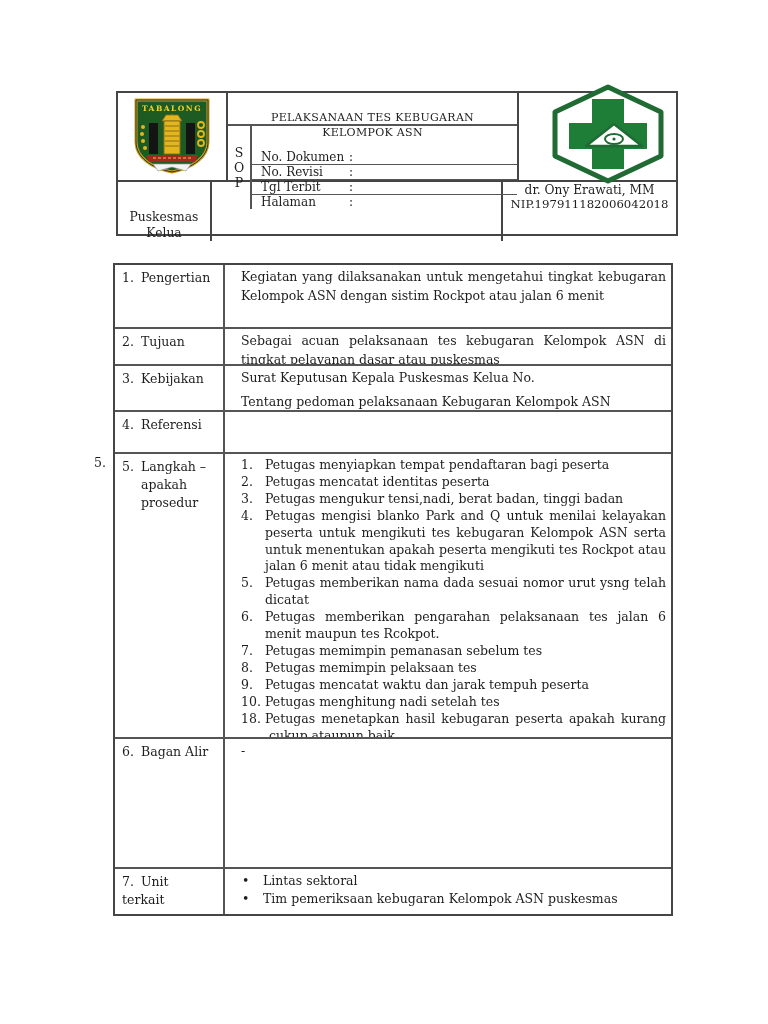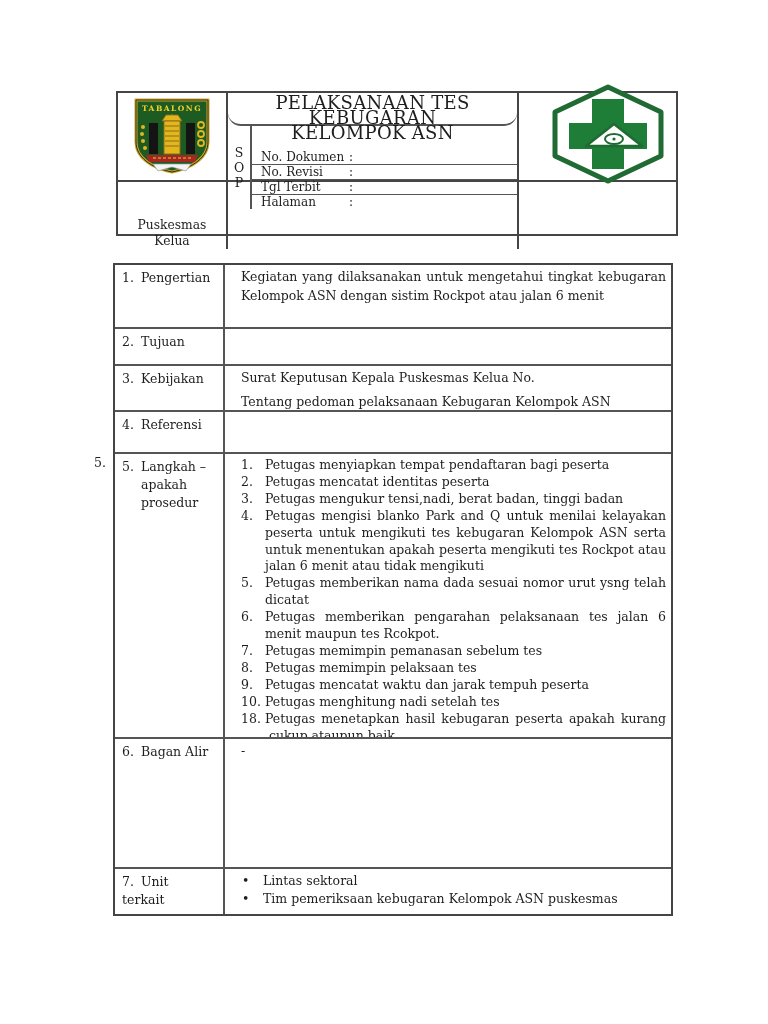--- a/index.html
+++ b/index.html
@@ -19,35 +19,35 @@
     border:2px solid var(--line);box-sizing:border-box;display:flex;flex-direction:column;
   }
   .hdr-row1{display:flex;height:89px;border-bottom:2px solid var(--line);box-sizing:border-box;}
   .hdr-row2{display:flex;flex:1;}
   .cell{box-sizing:border-box;}
   .logo-cell{width:110px;border-right:2px solid var(--line);display:flex;justify-content:center;text-align:center;}
   .logo-cell svg{margin-top:5px;}
   .hdr-center{width:291px;border-right:2px solid var(--line);display:flex;flex-direction:column;}
   .hdr-title{
     height:33px;border-bottom:2px solid var(--line-soft);box-sizing:border-box;
-    text-align:center;font-size:18px;line-height:15px;padding-top:2px;letter-spacing:.3px;border-radius:13px;
+    text-align:center;font-size:11px;line-height:15px;padding-top:17px;letter-spacing:.3px;
   }
   .hdr-fields-area{flex:1;display:flex;}
   .sop-col{
     width:24px;border-right:2px solid var(--line-soft);box-sizing:border-box;
     display:flex;flex-direction:column;justify-content:center;align-items:center;
     font-size:12.5px;line-height:15px;
   }
   .fields{flex:1;display:flex;flex-direction:column;margin-top:24px;}
   .f-row{flex:1;position:relative;display:flex;align-items:center;border-bottom:1.5px solid var(--line-soft);box-sizing:border-box;padding-left:9px;font-size:12px;}
   .f-row:last-child{border-bottom:none;}
   .f-colon{position:absolute;left:97px;}
   .right-cell{flex:1;position:relative;}
   .pusk-logo{position:absolute;left:33px;top:-9px;}
-  .org-cell{width:110px;border-right:2px solid var(--line);text-align:center;padding-top:36px;font-size:12.3px;line-height:15.5px;}
+  .org-cell{width:94px;border-right:2px solid var(--line);text-align:center;padding-top:28px;font-size:12.3px;line-height:15.5px;}
   .mid-cell{width:291px;border-right:2px solid var(--line);}
   .signer-cell{flex:1;text-align:center;padding-top:2px;font-size:12.2px;line-height:13.5px;white-space:nowrap;}
   .signer-nip{font-size:11.7px;}
   
   .m-table{
     position:absolute;left:113px;top:263px;width:560px;
     border:2px solid var(--line);box-sizing:border-box;
   }
   .m-row{display:flex;border-bottom:2px solid var(--line-soft);box-sizing:border-box;overflow:hidden;}
   .m-row:last-child{border-bottom:none;}
@@ -151,20 +151,24 @@
         </svg>
       </div>
     </div>
 
     <div class="hdr-row2">
       <div class="cell org-cell">
         <div>Puskesmas</div>
         <div>Kelua</div>
       </div>
       <div class="cell mid-cell"></div>
+      <div class="cell signer-cell">
+        <div>dr. Ony Erawati, MM</div>
+        <div class="signer-nip">NIP.197911182006042018</div>
+      </div>
     </div>
   </div>
 
   <div class="margin-marker">5.</div>
 
   <div class="m-table">
       <div class="m-row" style="height: 64px;">
         <div class="m-label">
           <div class="label-line">
             <span class="lnum">1.</span>
@@ -174,20 +178,23 @@
         <div class="m-content">
           <div class="para">Kegiatan yang dilaksanakan untuk mengetahui tingkat kebugaran Kelompok ASN dengan sistim Rockpot atau jalan 6 menit</div>
         </div>
       </div>
       <div class="m-row" style="height: 37px;">
         <div class="m-label">
           <div class="label-line">
             <span class="lnum">2.</span>
             <span class="ltext">Tujuan</span>
           </div>
+        </div>
+        <div class="m-content">
+          <div class="para">Sebagai acuan pelaksanaan tes kebugaran Kelompok ASN di tingkat pelayanan dasar atau puskesmas</div>
         </div>
       </div>
       <div class="m-row" style="height: 46px;">
         <div class="m-label">
           <div class="label-line">
             <span class="lnum">3.</span>
             <span class="ltext">Kebijakan</span>
           </div>
         </div>
         <div class="m-content">

